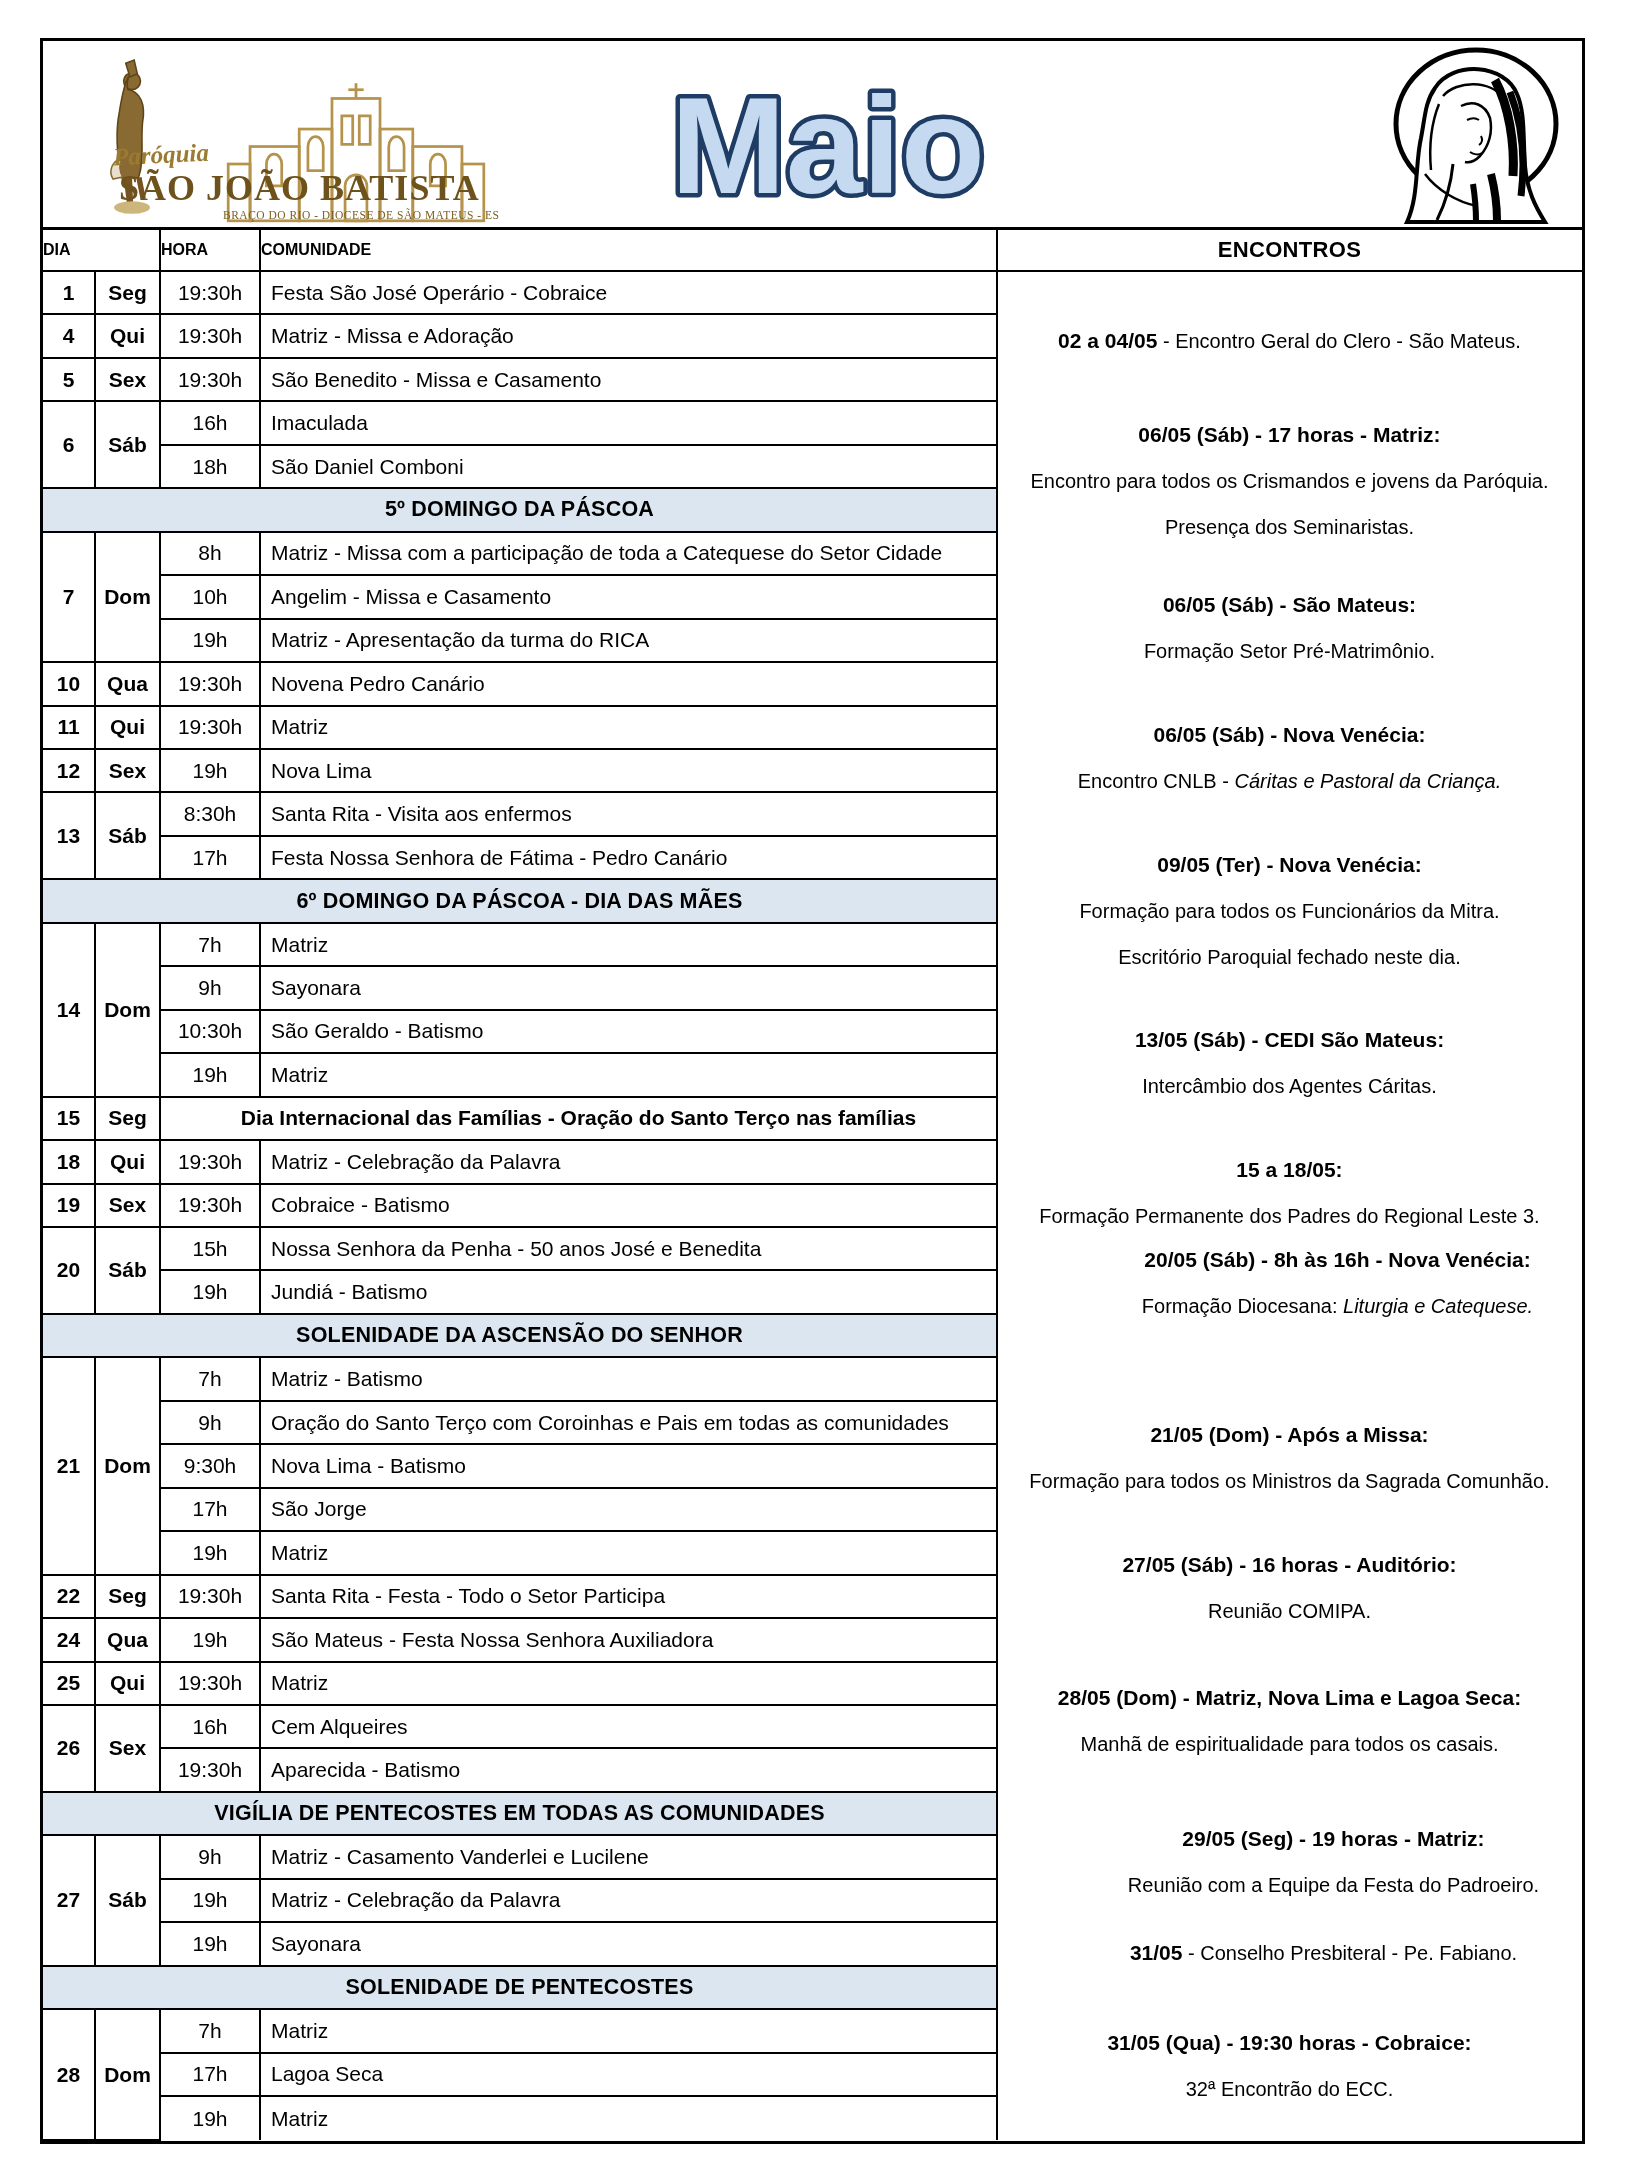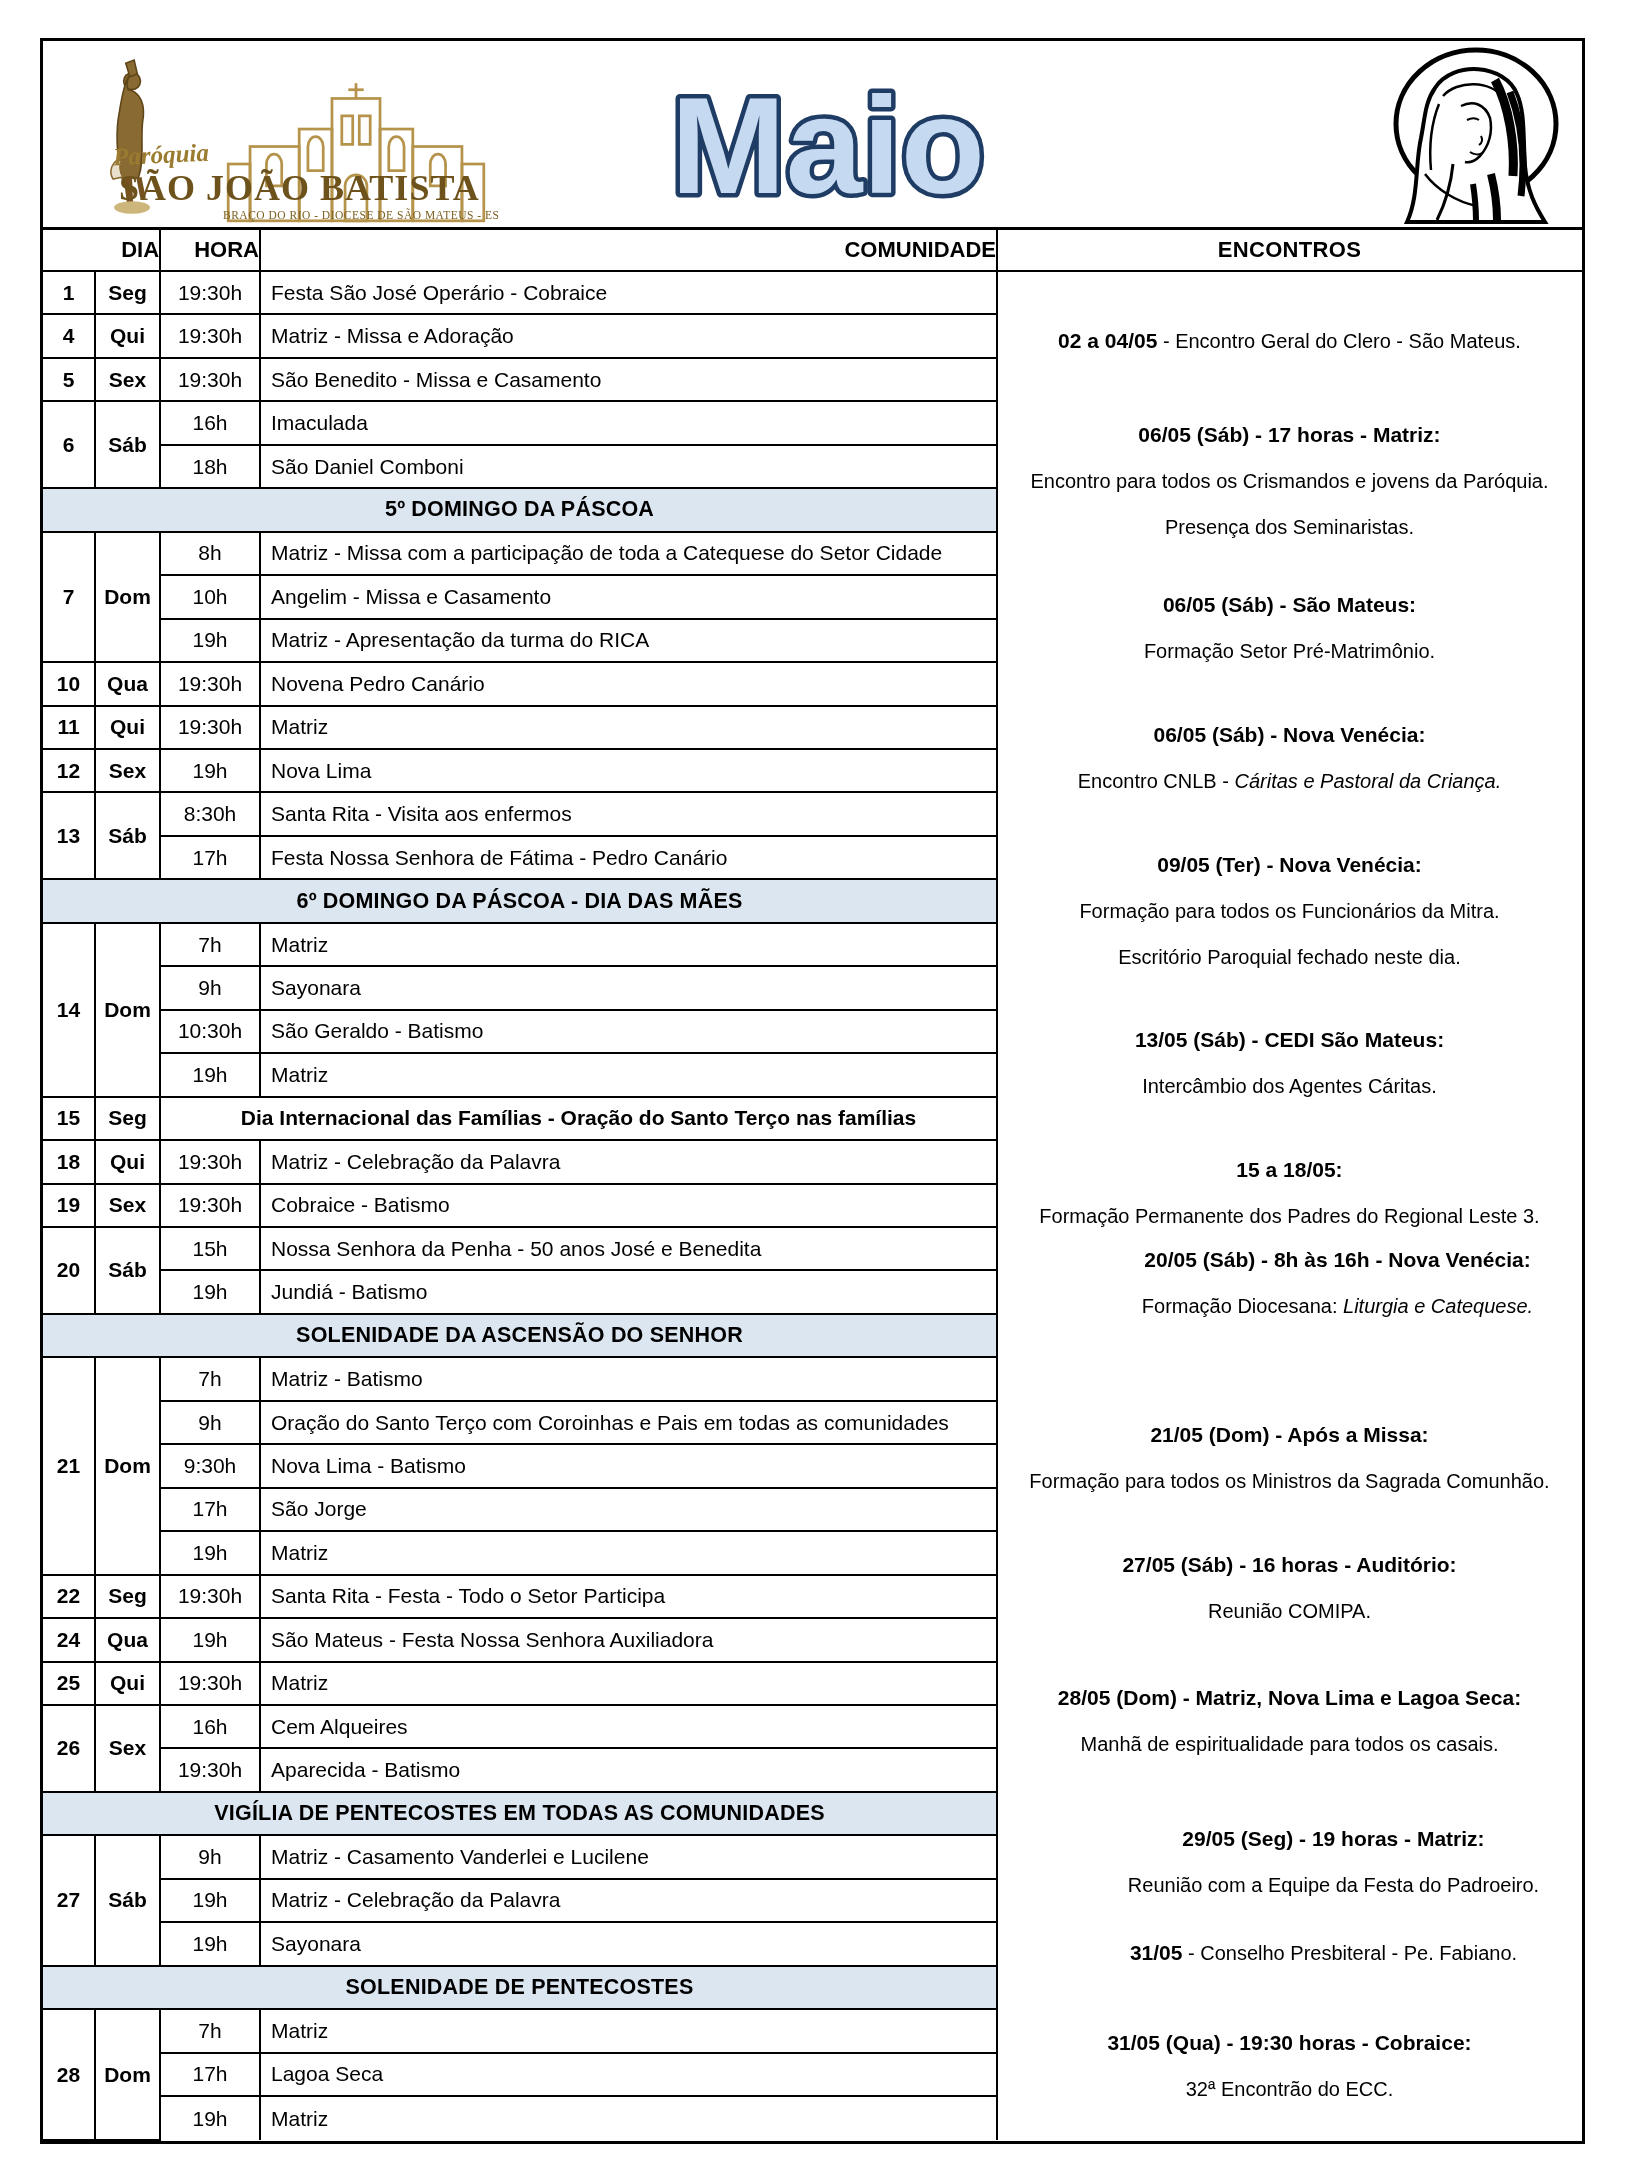--- a/index.html
+++ b/index.html
@@ -36,21 +36,21 @@
   .mary-svg{position:absolute;right:4px;top:3px;}
   
   .main{
     display:flex;border-top:3px solid #000;
     height:calc(100% - 186px);box-sizing:border-box;
   }
   .left{width:954px;flex:0 0 954px;}
   table{width:954px;height:100%;border-collapse:collapse;table-layout:fixed;}
   th,td{border:2px solid #000;padding:0;overflow:hidden;}
   table tr > *:first-child{border-left:none;}
-  thead th{border-top:none;height:40px;font-size:22px;font-weight:bold;text-align:right;}
+  thead th{border-top:none;height:40px;font-size:16px;font-weight:bold;text-align:left;}
   tbody tr{height:43px;}
   tbody tr:last-child td{border-bottom:none;}
   td.day, td.wd{font-weight:bold;text-align:center;font-size:21px;}
   td.hora{text-align:center;font-size:21px;font-weight:normal;}
   td.com{text-align:left;font-size:21px;padding-left:10px;font-weight:normal;}
   td.note{font-weight:bold;text-align:center;font-size:21px;}
   tr.section td{
     background:var(--section-bg);font-weight:bold;text-align:center;
     font-size:21.5px;letter-spacing:0.2px;
   }

